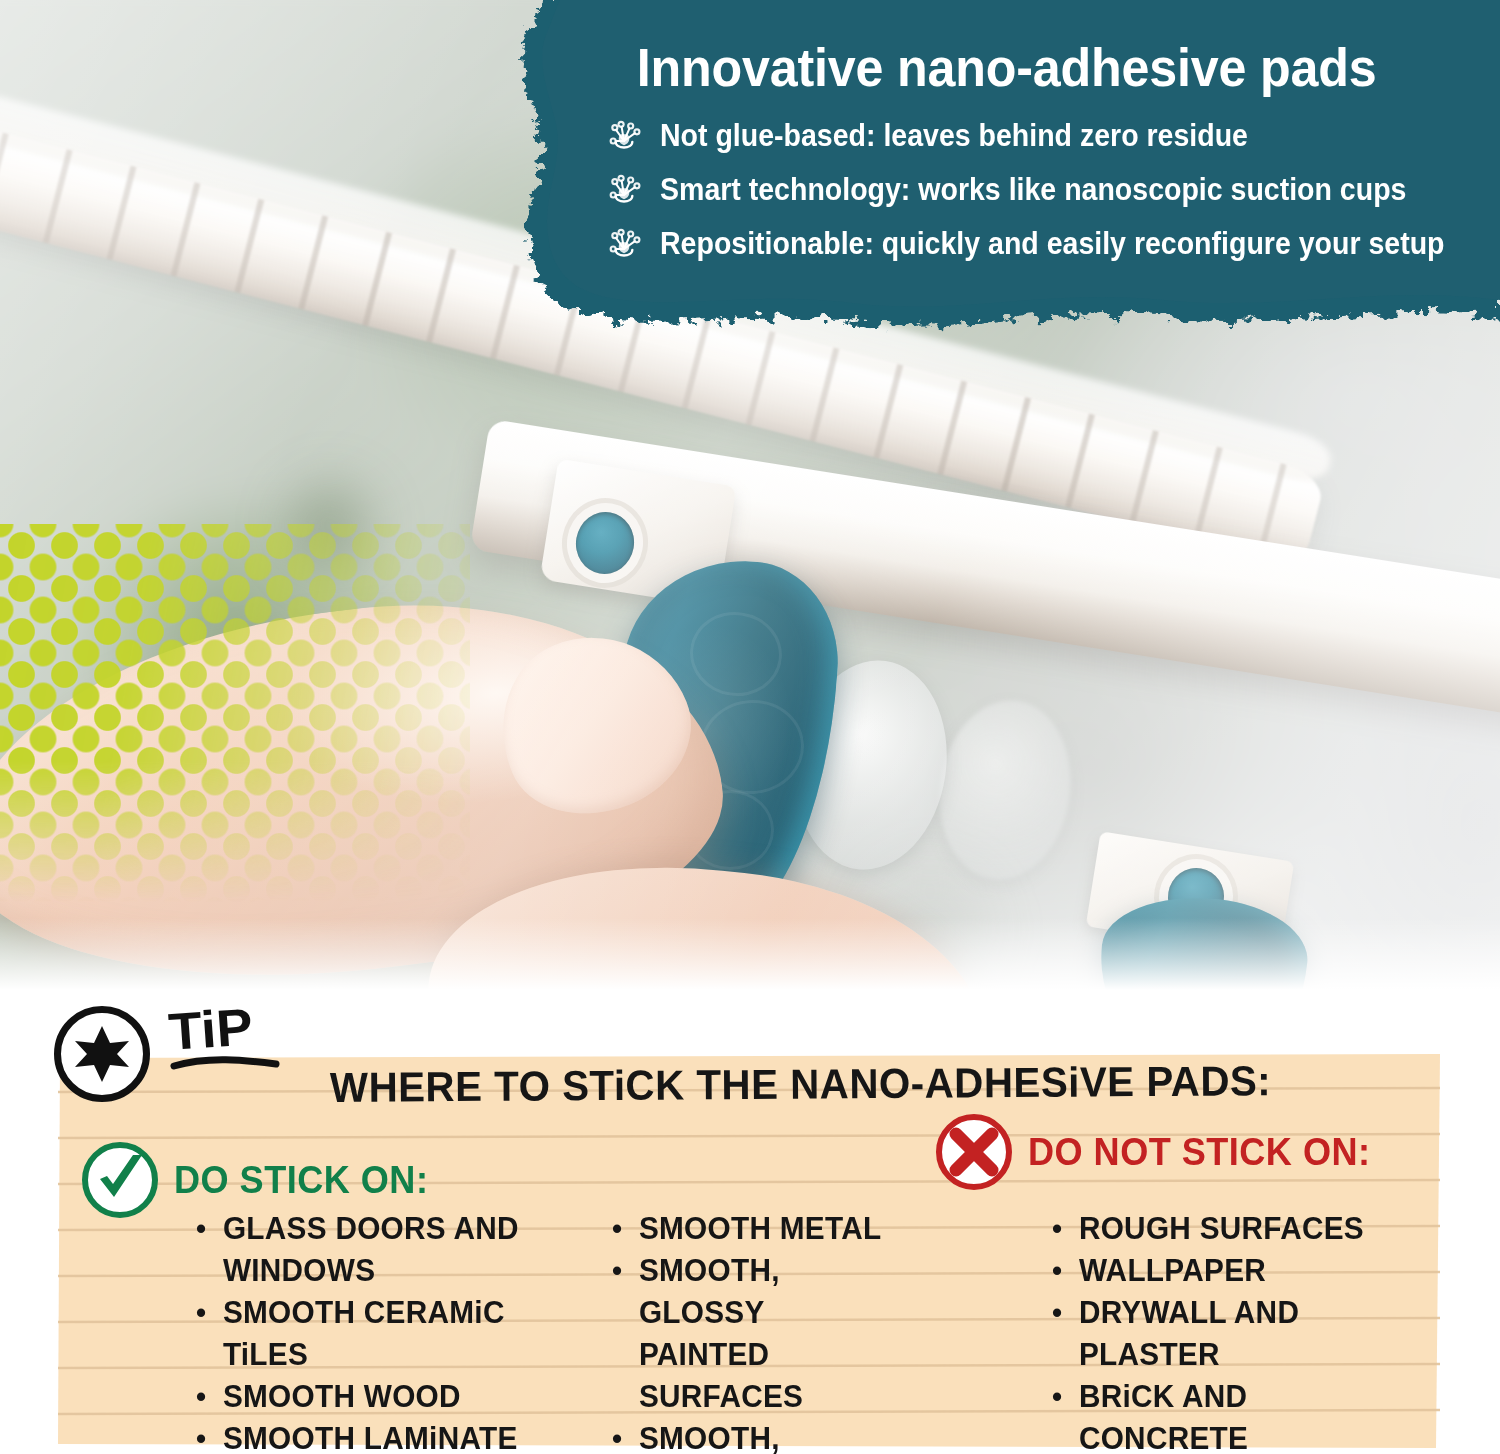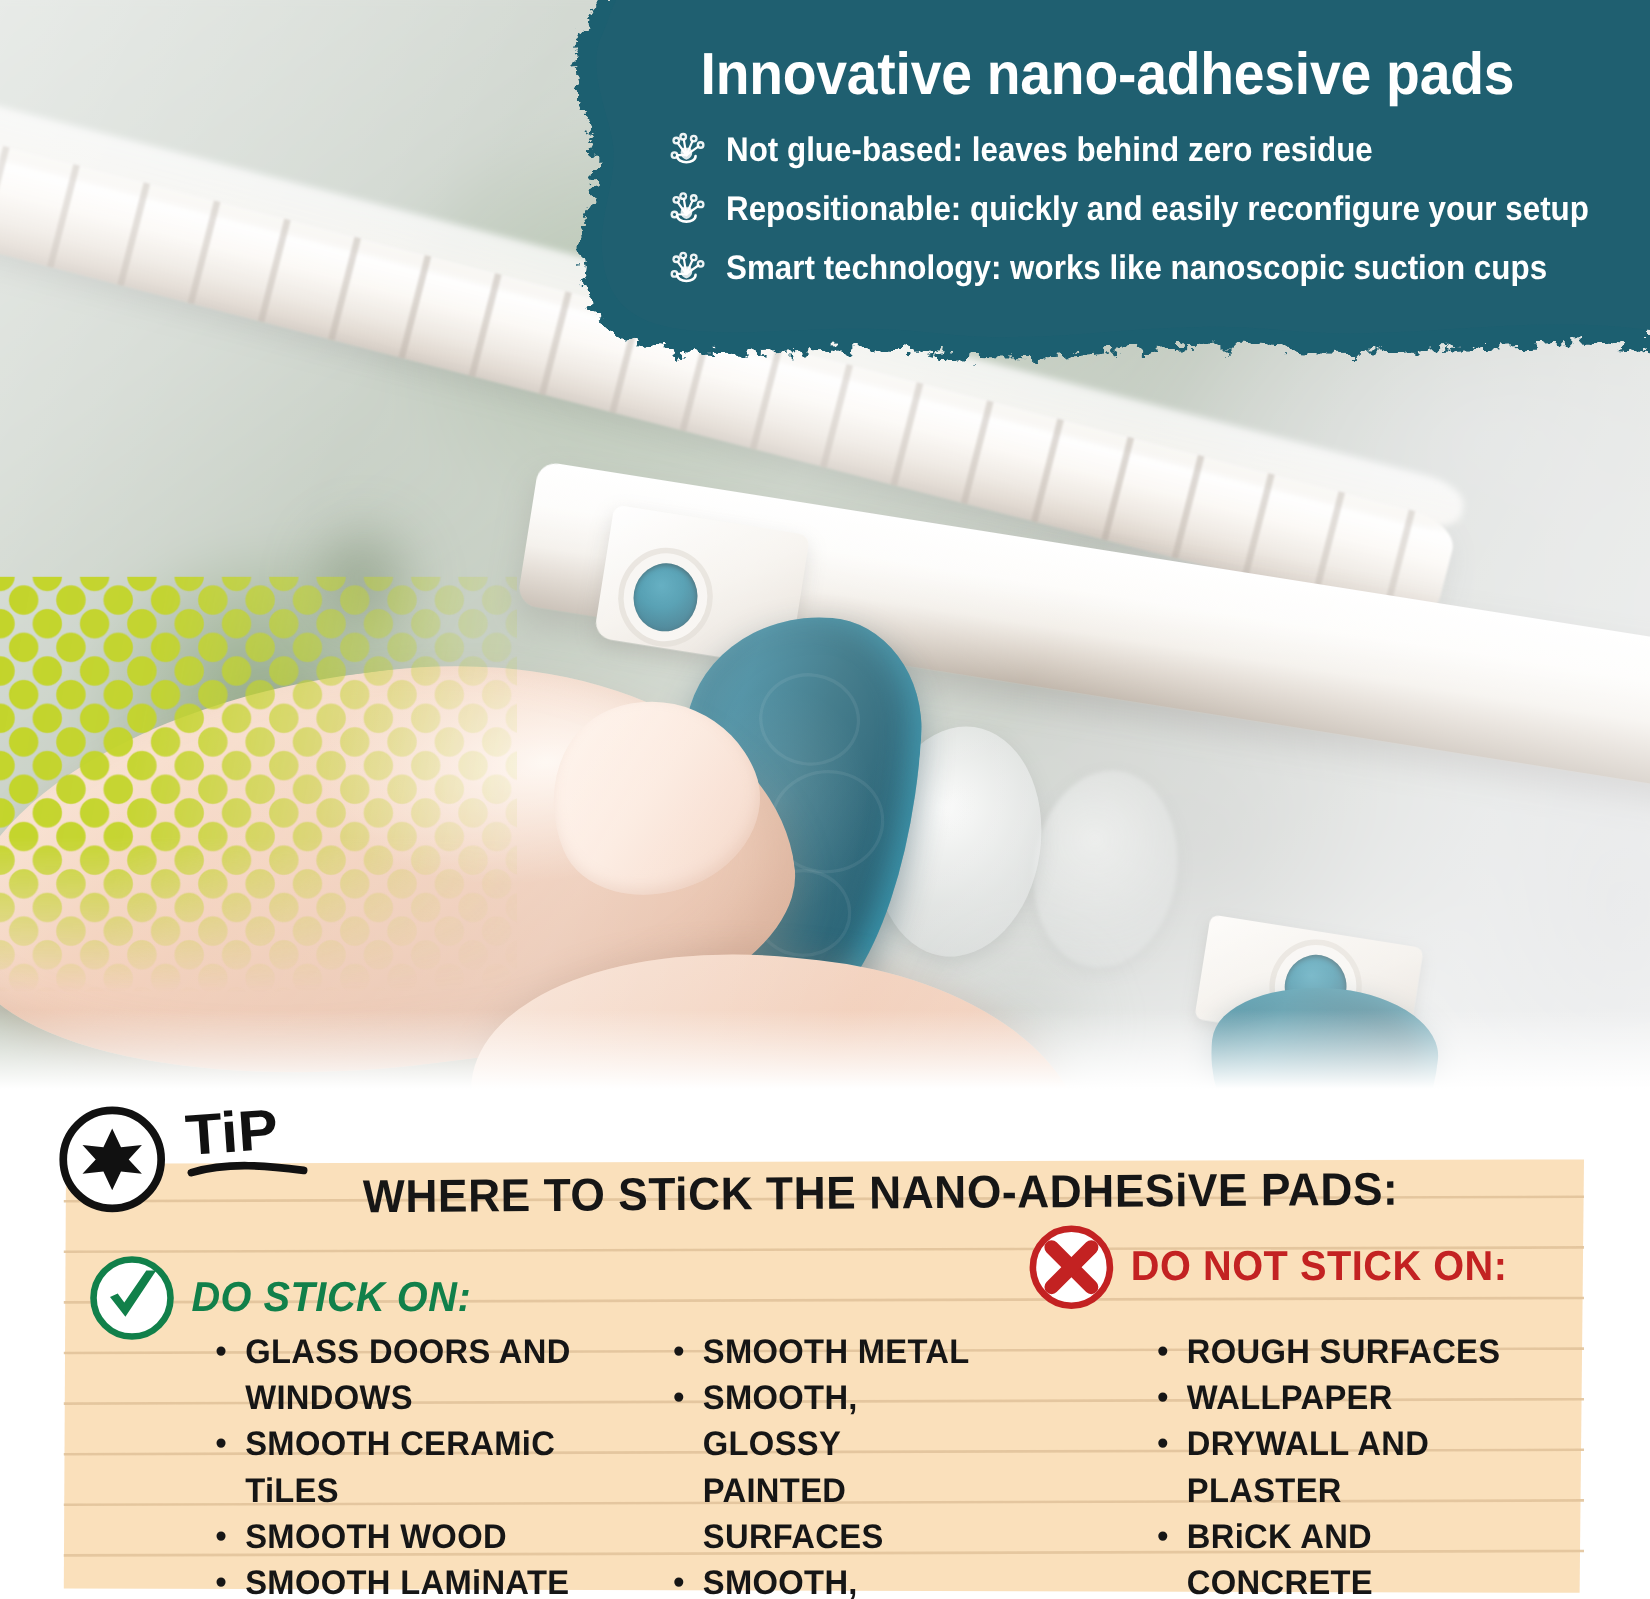--- a/index.html
+++ b/index.html
@@ -318,21 +318,21 @@
     transform: scaleX(.96) rotate(-0.4deg);
     transform-origin: left center;
     white-space: nowrap;
   }
 
   
   .col-head {
     position: absolute;
     display: flex; align-items: center; gap: 16px;
   }
-  .col-head-yes { left: 82px; top: 1142px; font-style: italic; }
+  .col-head-yes { left: 82px; top: 1142px; }
   .col-head-no  { left: 936px; top: 1114px; }
 
   .mark-circle {
     width: 76px; height: 76px; flex: 0 0 auto;
     border-radius: 50%;
     background: #ffffff;
     display: flex; align-items: center; justify-content: center;
   }
   .mark-circle.yes { border: 6px solid #11804a; }
   .mark-circle.no  { border: 6px solid #c32222; }
@@ -512,21 +512,21 @@
             </g>
             <g fill="#1f5f70">
               <circle cx="13" cy="14" r="1.7"></circle>
                 <circle cx="20.5" cy="10" r="1.7"></circle>
               <circle cx="32" cy="12" r="1.7"></circle>
                 <circle cx="39.5" cy="19" r="1.7"></circle>
               <circle cx="11" cy="30" r="1.7"></circle>
             </g>
             <path d="M20 22 C16 26 17 33 24 35 C31 33 32 26 28 22 Z" fill="#ffffff" opacity=".85"></path>
           </svg>
-          <div class="bullet-text">Repositionable: quickly and easily reconfigure your setup</div>
+          <div class="bullet-text">Smart technology: works like nanoscopic suction cups</div>
         </div>
 
         <div class="bullet-row">
           <svg class="gecko-icon" viewBox="0 0 48 48">
             <g fill="none" stroke="#ffffff" stroke-width="2.4" stroke-linecap="round">
               <path d="M24 30 L14 16"></path>
                 <path d="M24 30 L21 12"></path>
               <path d="M24 30 L31 14"></path>
                 <path d="M24 30 L38 20"></path>
               <path d="M24 30 L13 30"></path>
@@ -541,21 +541,21 @@
             </g>
             <g fill="#1f5f70">
               <circle cx="13" cy="14" r="1.7"></circle>
                 <circle cx="20.5" cy="10" r="1.7"></circle>
               <circle cx="32" cy="12" r="1.7"></circle>
                 <circle cx="39.5" cy="19" r="1.7"></circle>
               <circle cx="11" cy="30" r="1.7"></circle>
             </g>
             <path d="M20 22 C16 26 17 33 24 35 C31 33 32 26 28 22 Z" fill="#ffffff" opacity=".85"></path>
           </svg>
-          <div class="bullet-text">Smart technology: works like nanoscopic suction cups</div>
+          <div class="bullet-text">Repositionable: quickly and easily reconfigure your setup</div>
         </div>
 
       </div>
     </div>
   </div>
 
   <div class="tip-panel-wrap">
     <svg class="tip-bg-svg" viewBox="0 0 1390 400" preserveAspectRatio="none">
       <path d="M 4,6 L 1384,2 L 1380,396 L 2,392 Z" fill="#fae0bb"></path>
       <g stroke="#e2c49c" stroke-width="2.4" fill="none" opacity=".9">

